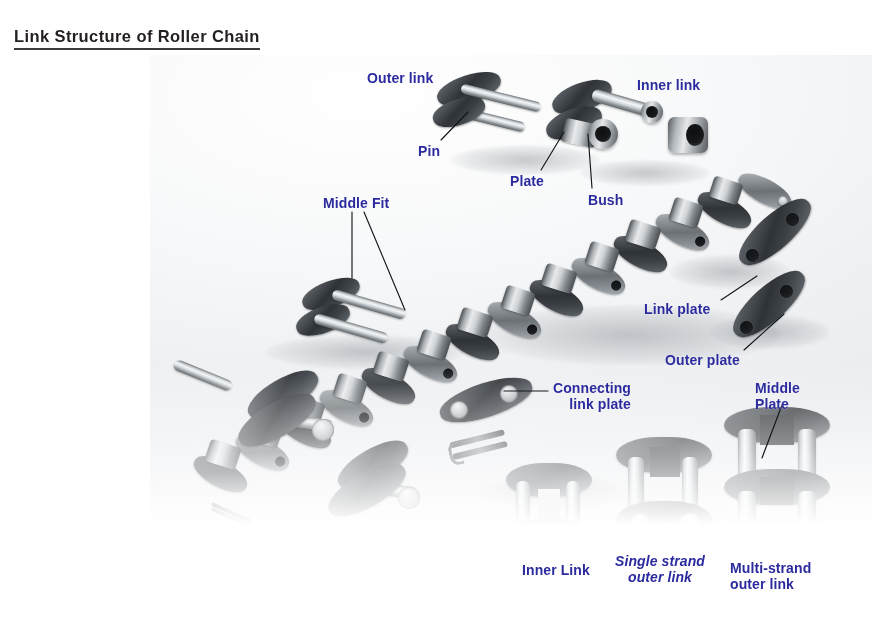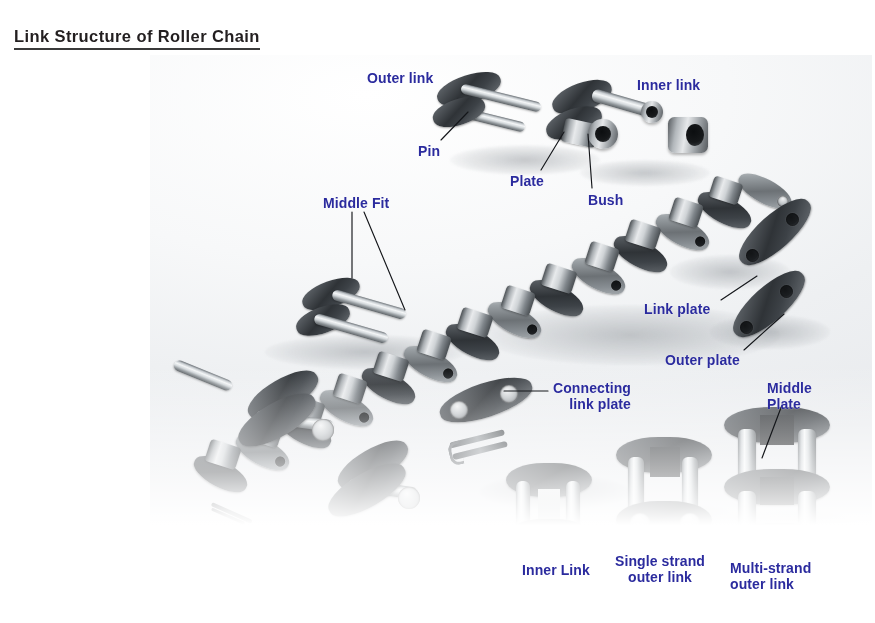--- a/index.html
+++ b/index.html
@@ -309,19 +309,19 @@
 <div class="label" style="left:367px;top:70px;">Outer link</div>
 <div class="label" style="left:637px;top:77px;">Inner link</div>
 <div class="label" style="left:418px;top:143px;">Pin</div>
 <div class="label" style="left:510px;top:173px;">Plate</div>
 <div class="label" style="left:572px;top:192px;padding-left:16px;">Bush</div>
 <div class="label" style="left:323px;top:195px;">Middle Fit</div>
 <div class="label" style="left:644px;top:301px;">Link plate</div>
 <div class="label" style="left:665px;top:352px;">Outer plate</div>
 <div class="label" style="left:553px;top:380px;text-align:right;">Connecting
 link plate</div>
-<div class="label" style="left:755px;top:380px;margin-left:12px;">Middle
+<div class="label" style="left:755px;top:380px;">Middle
 Plate</div>
 <div class="label" style="left:522px;top:562px;">Inner Link</div>
-<div class="label" style="left:615px;top:553px;text-align:center;">Single strand
+<div class="label" style="left:615px;top:553px;text-align:center;font-style:italic;">Single strand
 outer link</div>
 <div class="label" style="left:730px;top:560px;">Multi-strand
 outer link</div>
 
 </body></html>

